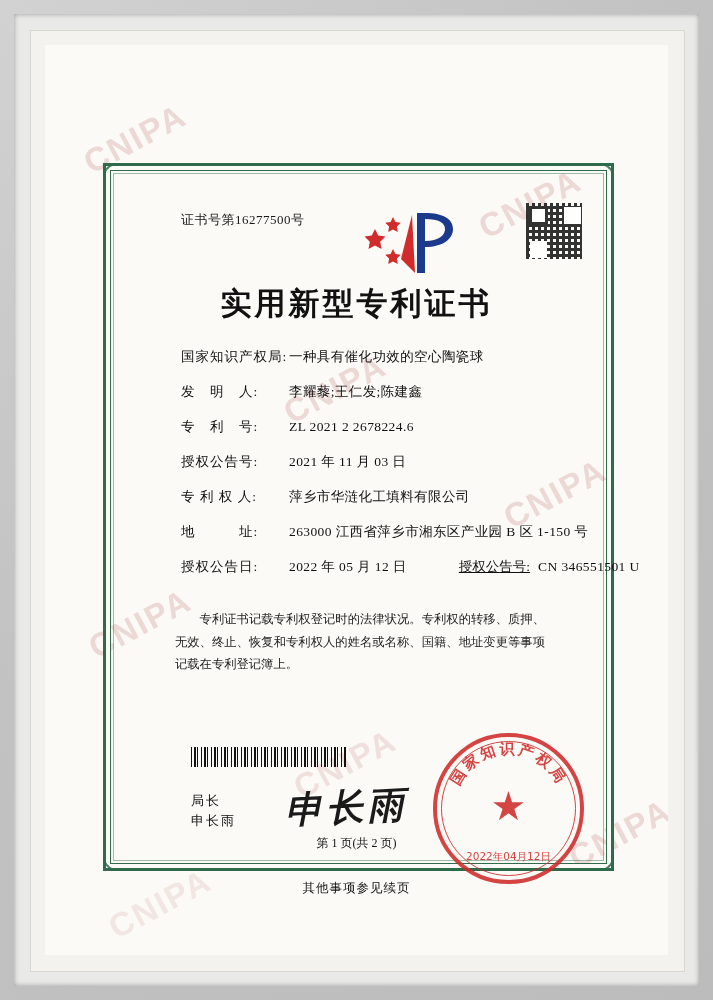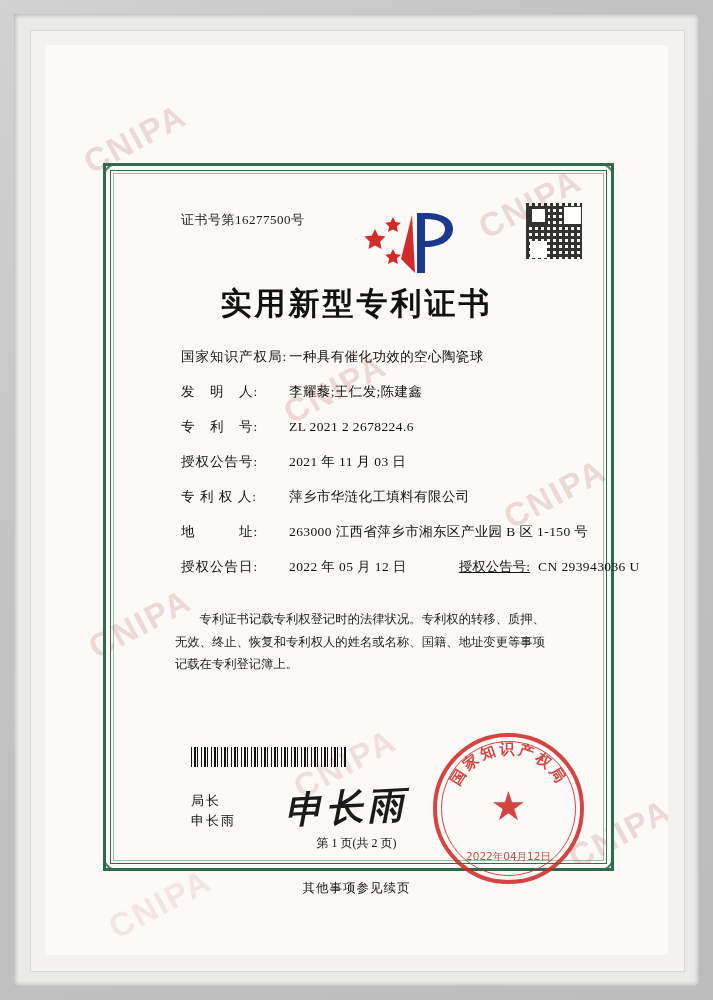--- a/index.html
+++ b/index.html
@@ -323,21 +323,21 @@
         <div class="field-row">
           <span class="field-label">授权公告号:</span><span class="field-value">2021 年 11 月 03 日</span>
         </div>
         <div class="field-row">
           <span class="field-label">专 利 权 人:</span><span class="field-value">萍乡市华涟化工填料有限公司</span>
         </div>
         <div class="field-row">
           <span class="field-label">地　　　址:</span><span class="field-value">263000 江西省萍乡市湘东区产业园 B 区 1-150 号</span>
         </div>
         <div class="field-row">
-          <span class="field-label">授权公告日:</span><span class="field-value">2022 年 05 月 12 日</span><span class="inline-label">授权公告号:</span><span class="field-value">CN 293943036 U</span>
+          <span class="field-label">授权公告日:</span><span class="field-value">2022 年 05 月 12 日</span><span class="inline-label">授权公告号:</span><span class="field-value">CN 346551501 U</span>
         </div>
       </div>
 
       <div class="paragraphs">
         <p>专利证书记载专利权登记时的法律状况。专利权的转移、质押、无效、终止、恢复和专利权人的姓名或名称、国籍、地址变更等事项记载在专利登记簿上。</p>
       </div>
 
       <div class="barcode"></div>
 
       <div class="signature-block">

